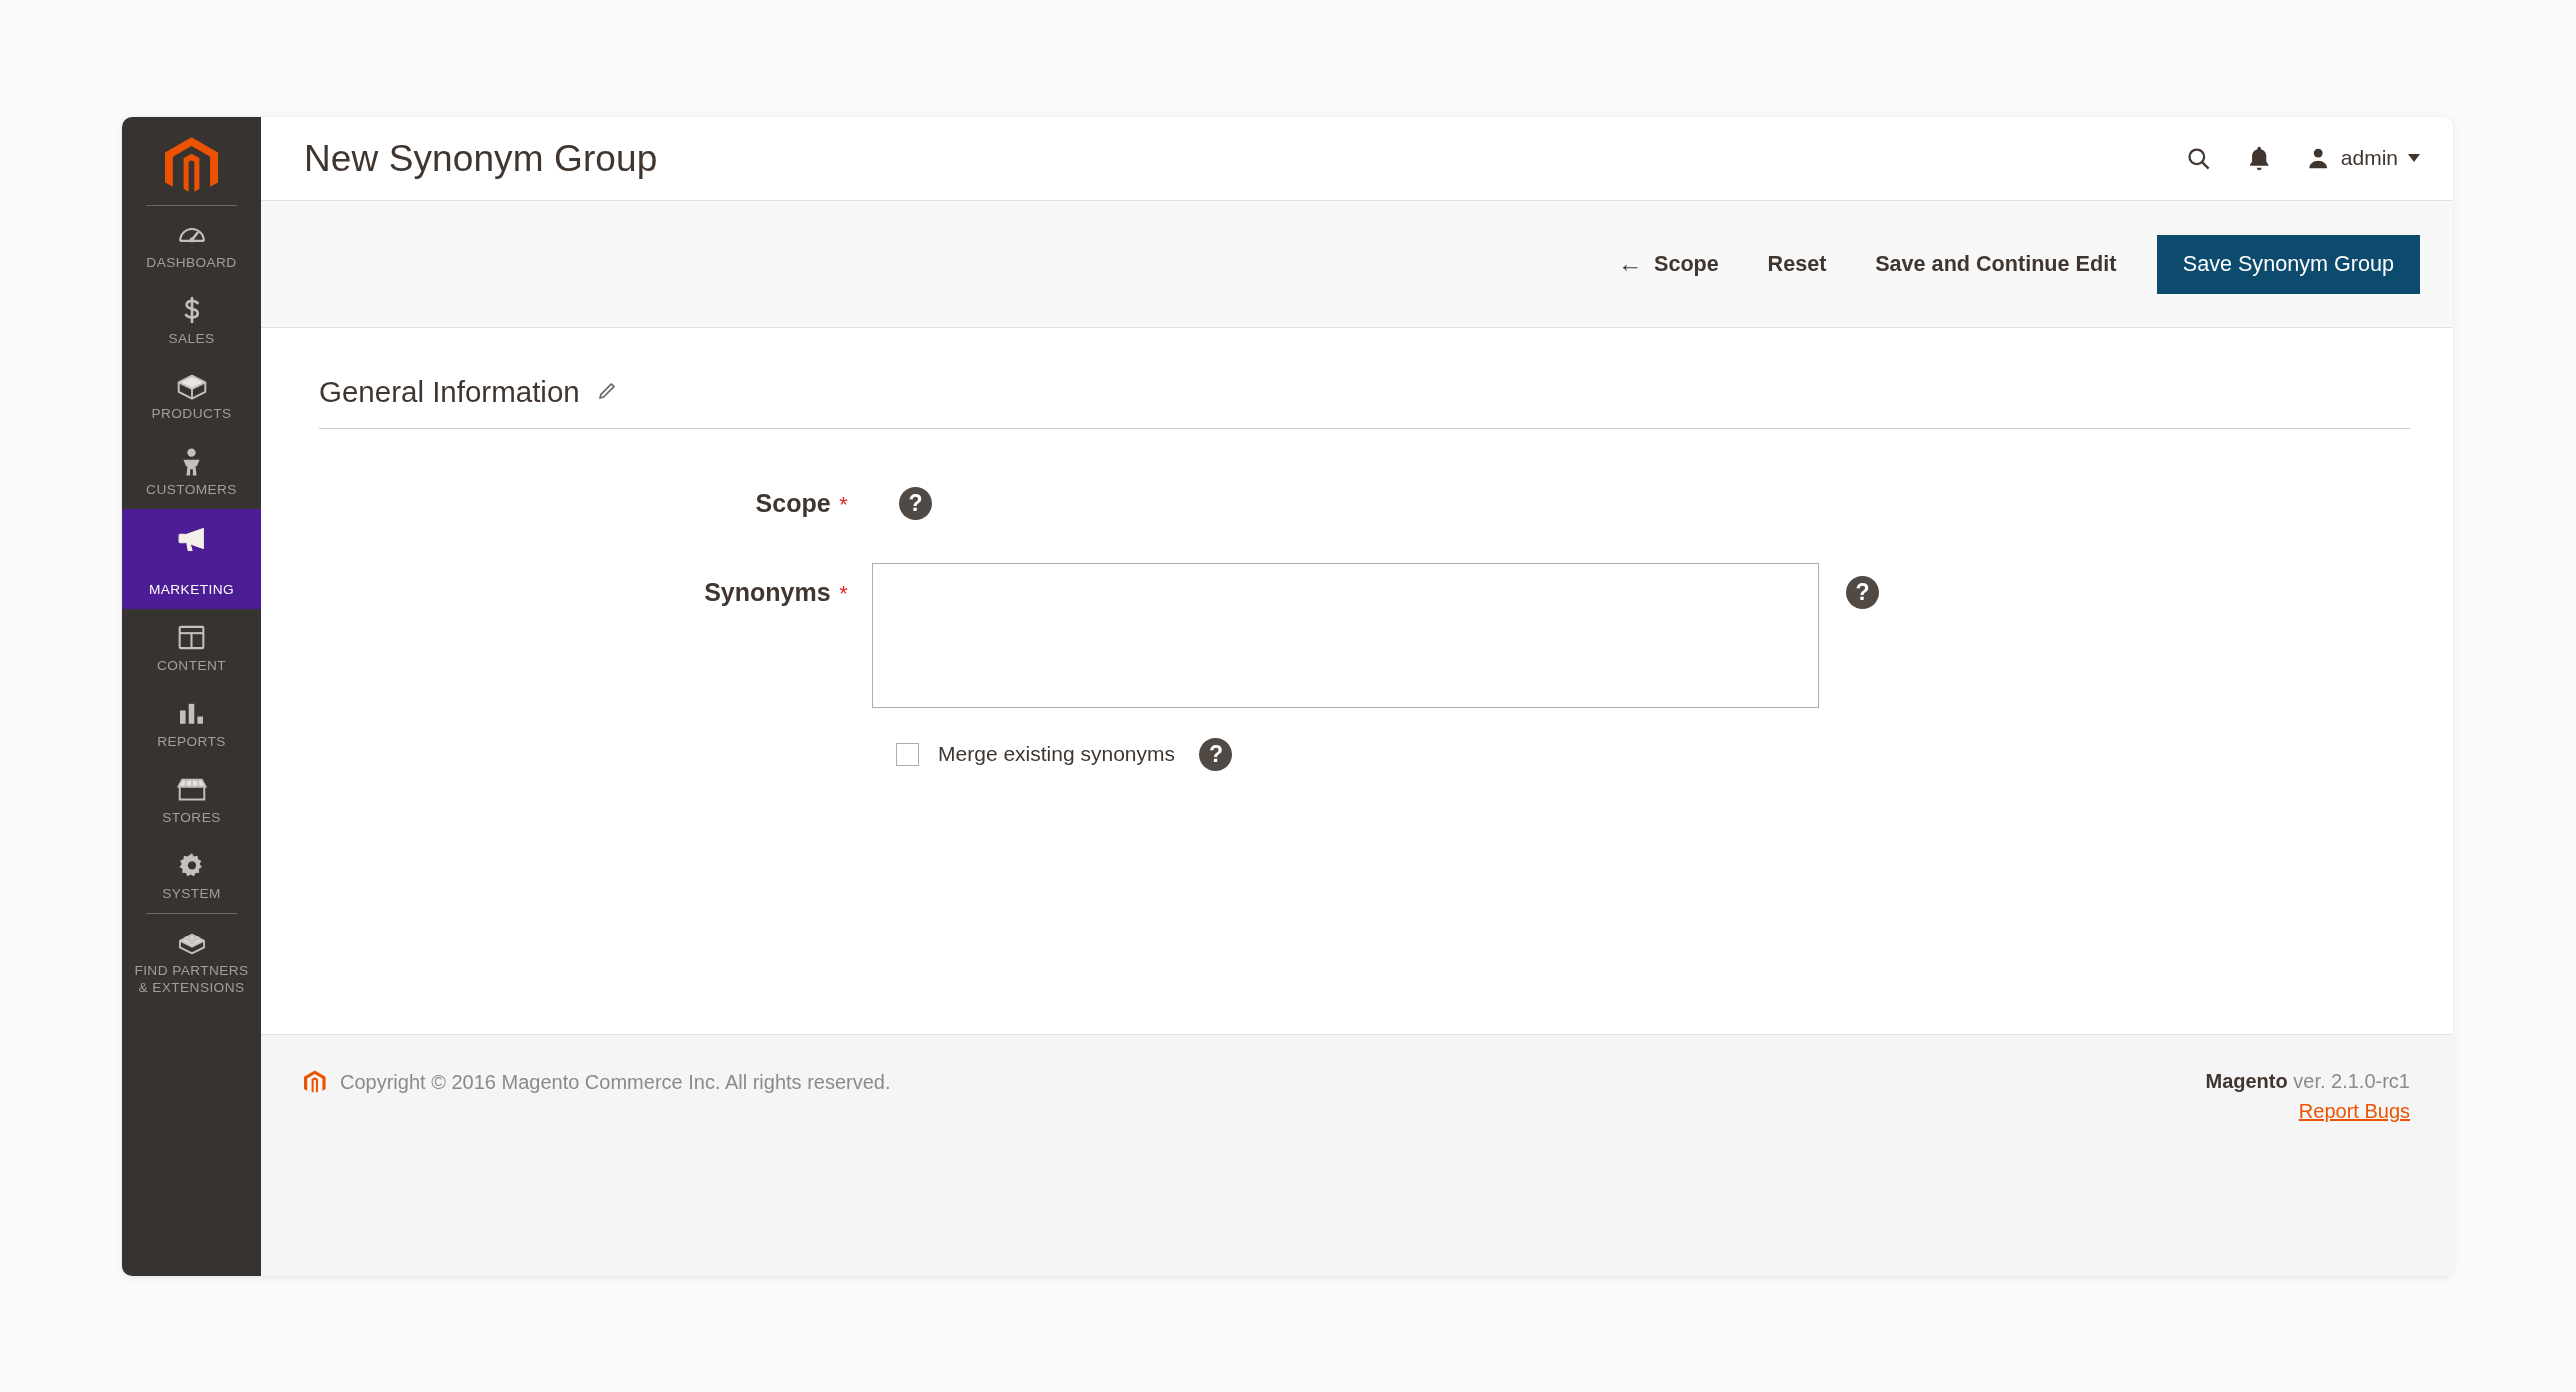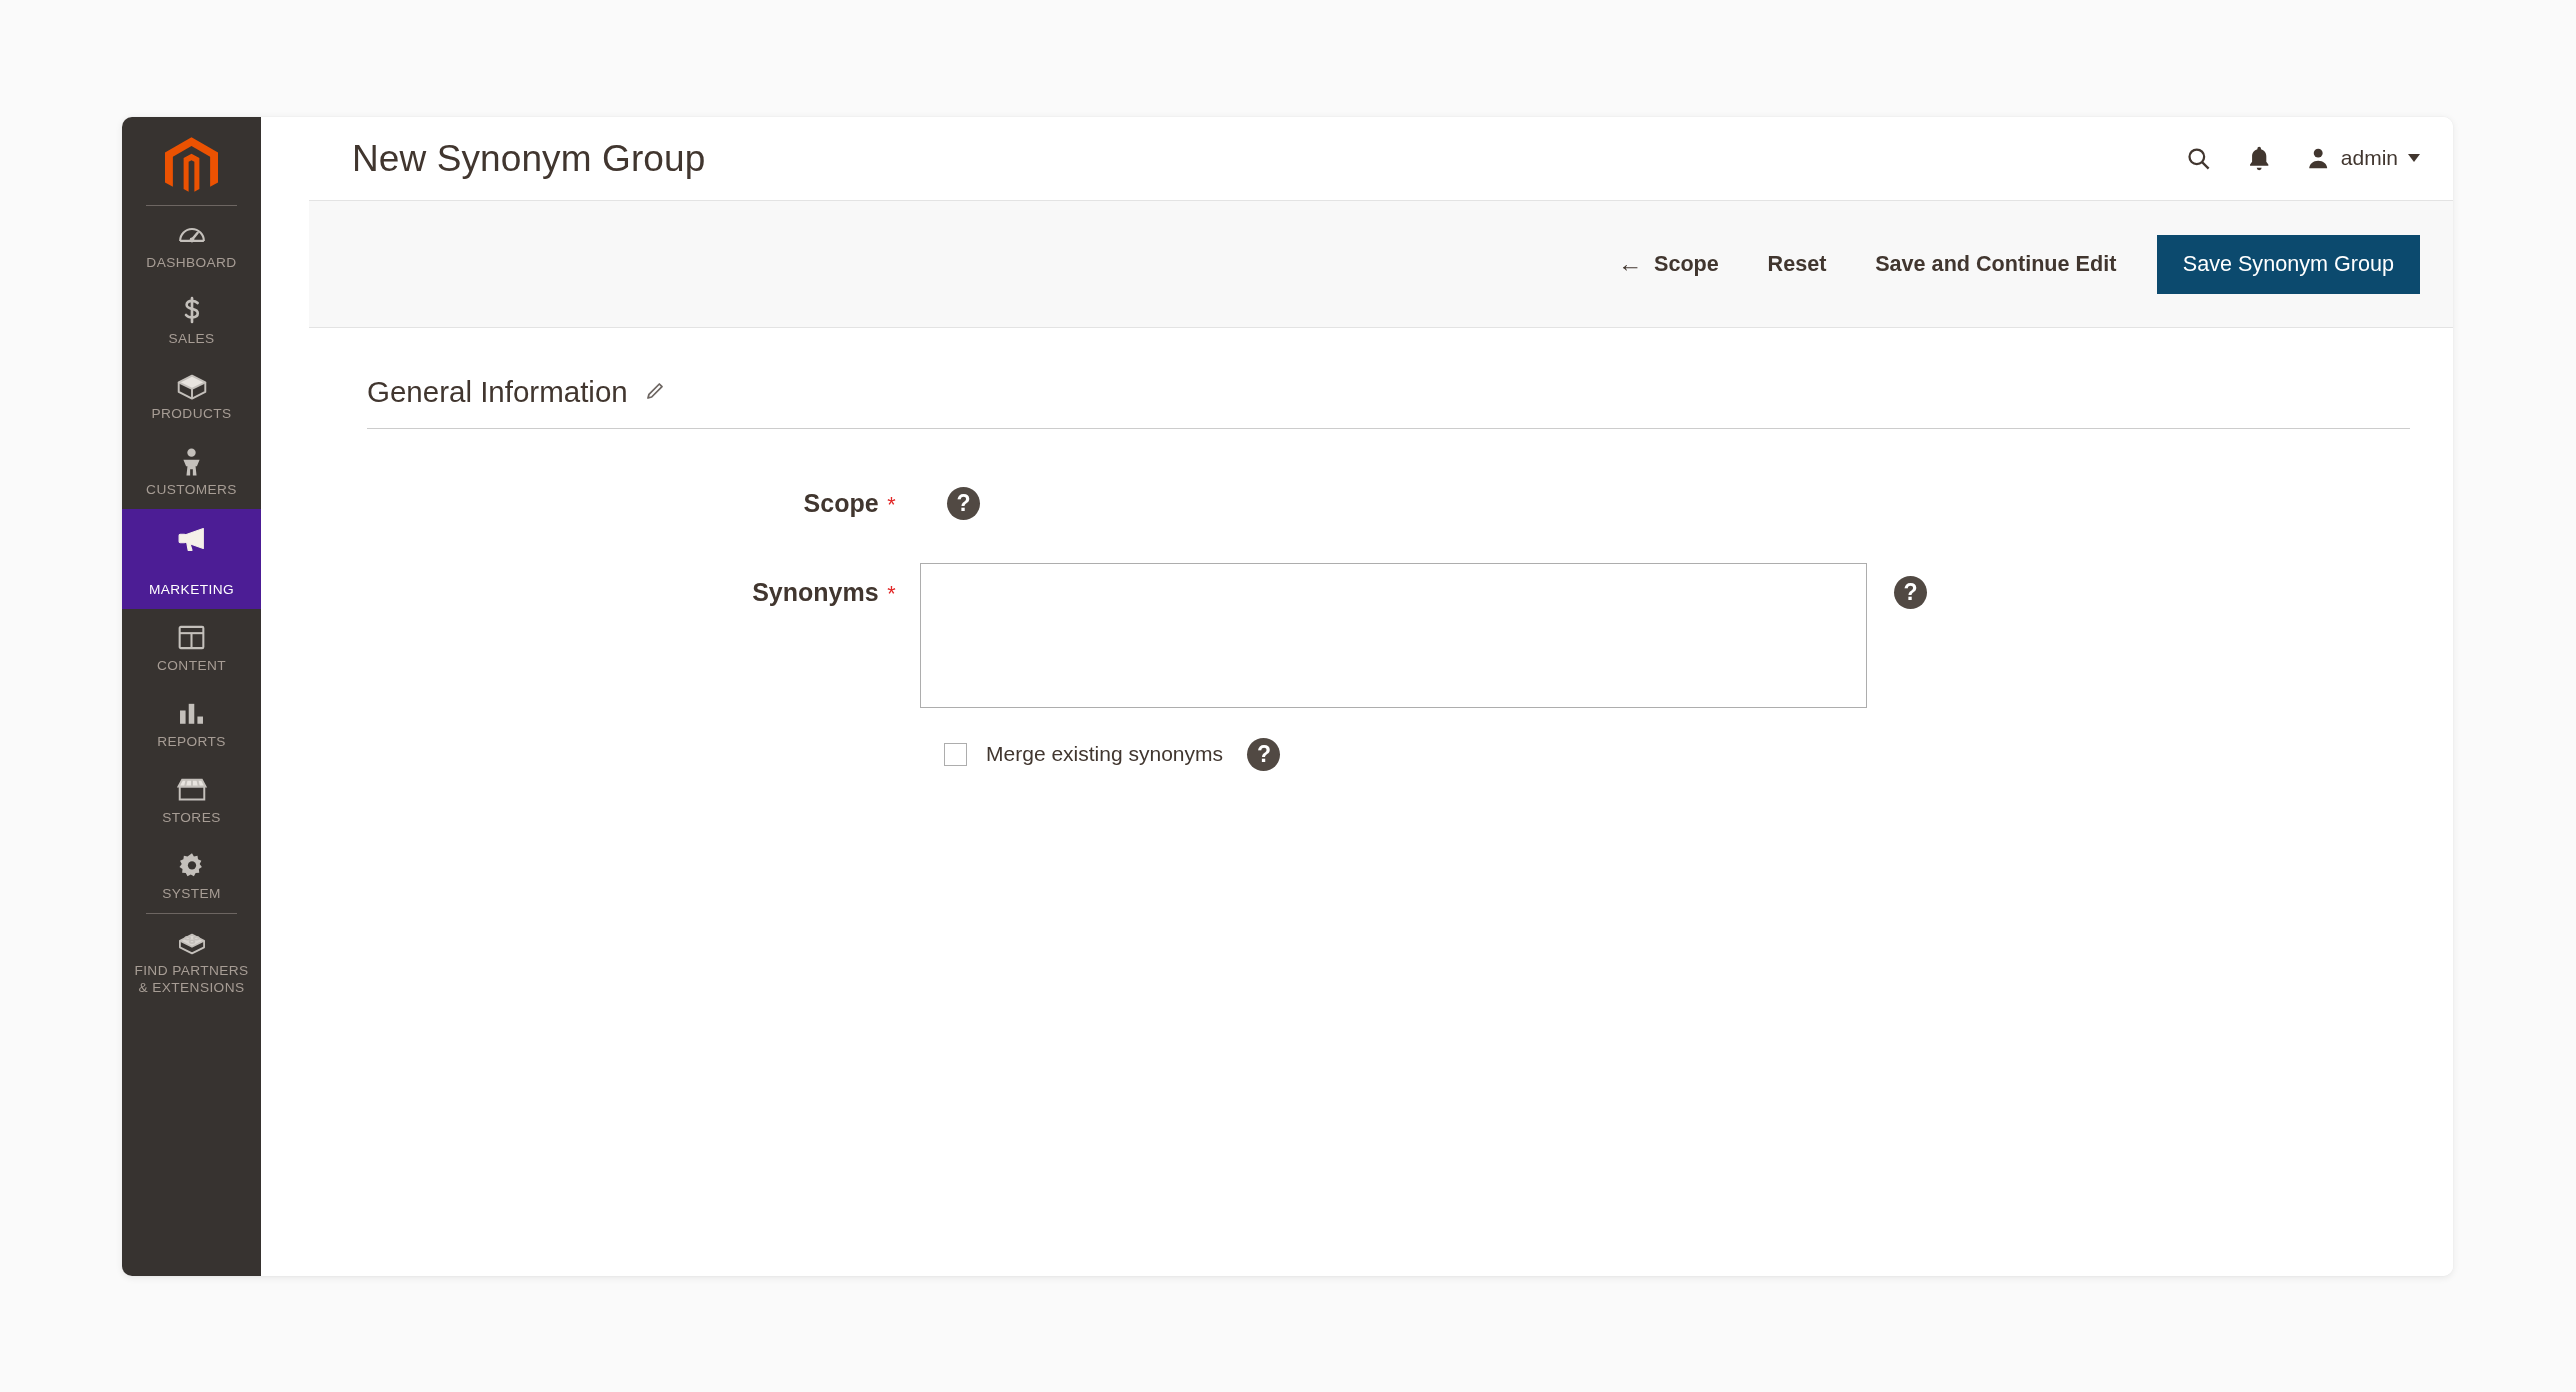--- a/index.html
+++ b/index.html
@@ -74,21 +74,20 @@
   .nav-item.active .nav-label { color: #ffffff; }
 
   
   .main {
     flex: 1;
     display: flex;
     flex-direction: column;
     border-radius: 0 10px 10px 0;
     background: #ffffff;
     min-width: 0;
-    margin-left: 48px;
   }
 
   .topbar {
     height: 83px;
     display: flex;
     align-items: center;
     padding: 0 33px 0 43px;
     flex: 0 0 83px;
   }
   .page-title {
@@ -544,16 +543,32 @@
 
         <div class="checkbox-row">
           <span class="checkbox"></span>
           <span class="checkbox-label">Merge existing synonyms</span>
           <span class="help-icon" style="margin-left:24.4px">?</span>
         </div>
 
       </div>
     </div>
 
+    <footer class="footer">
+      <div class="copyright">
+        <svg width="21.6" height="24.4" viewBox="0 0 74 80">
+          <polygon points="37,0 74,21 74,63 63,69 63,27 37,12 11,27 11,69 0,63 0,21" fill="#eb5202"></polygon>
+          <polygon points="37,23 48,29 48,72 41,76 41,34 37,32 33,34 33,76 26,72 26,29" fill="#eb5202"></polygon>
+        </svg>
+        <span class="copyright-text">Copyright © 2016 Magento Commerce Inc. All rights reserved.</span>
+      </div>
+
+      <div class="footer-right">
+        <div class="ver-line">
+          <b>Magento</b><span> ver. 2.1.0-rc1</span>
+        </div>
+        <span class="report-link">Report Bugs</span>
+      </div>
+    </footer>
 
   </div>
 </div>
 
 
 </body></html>

